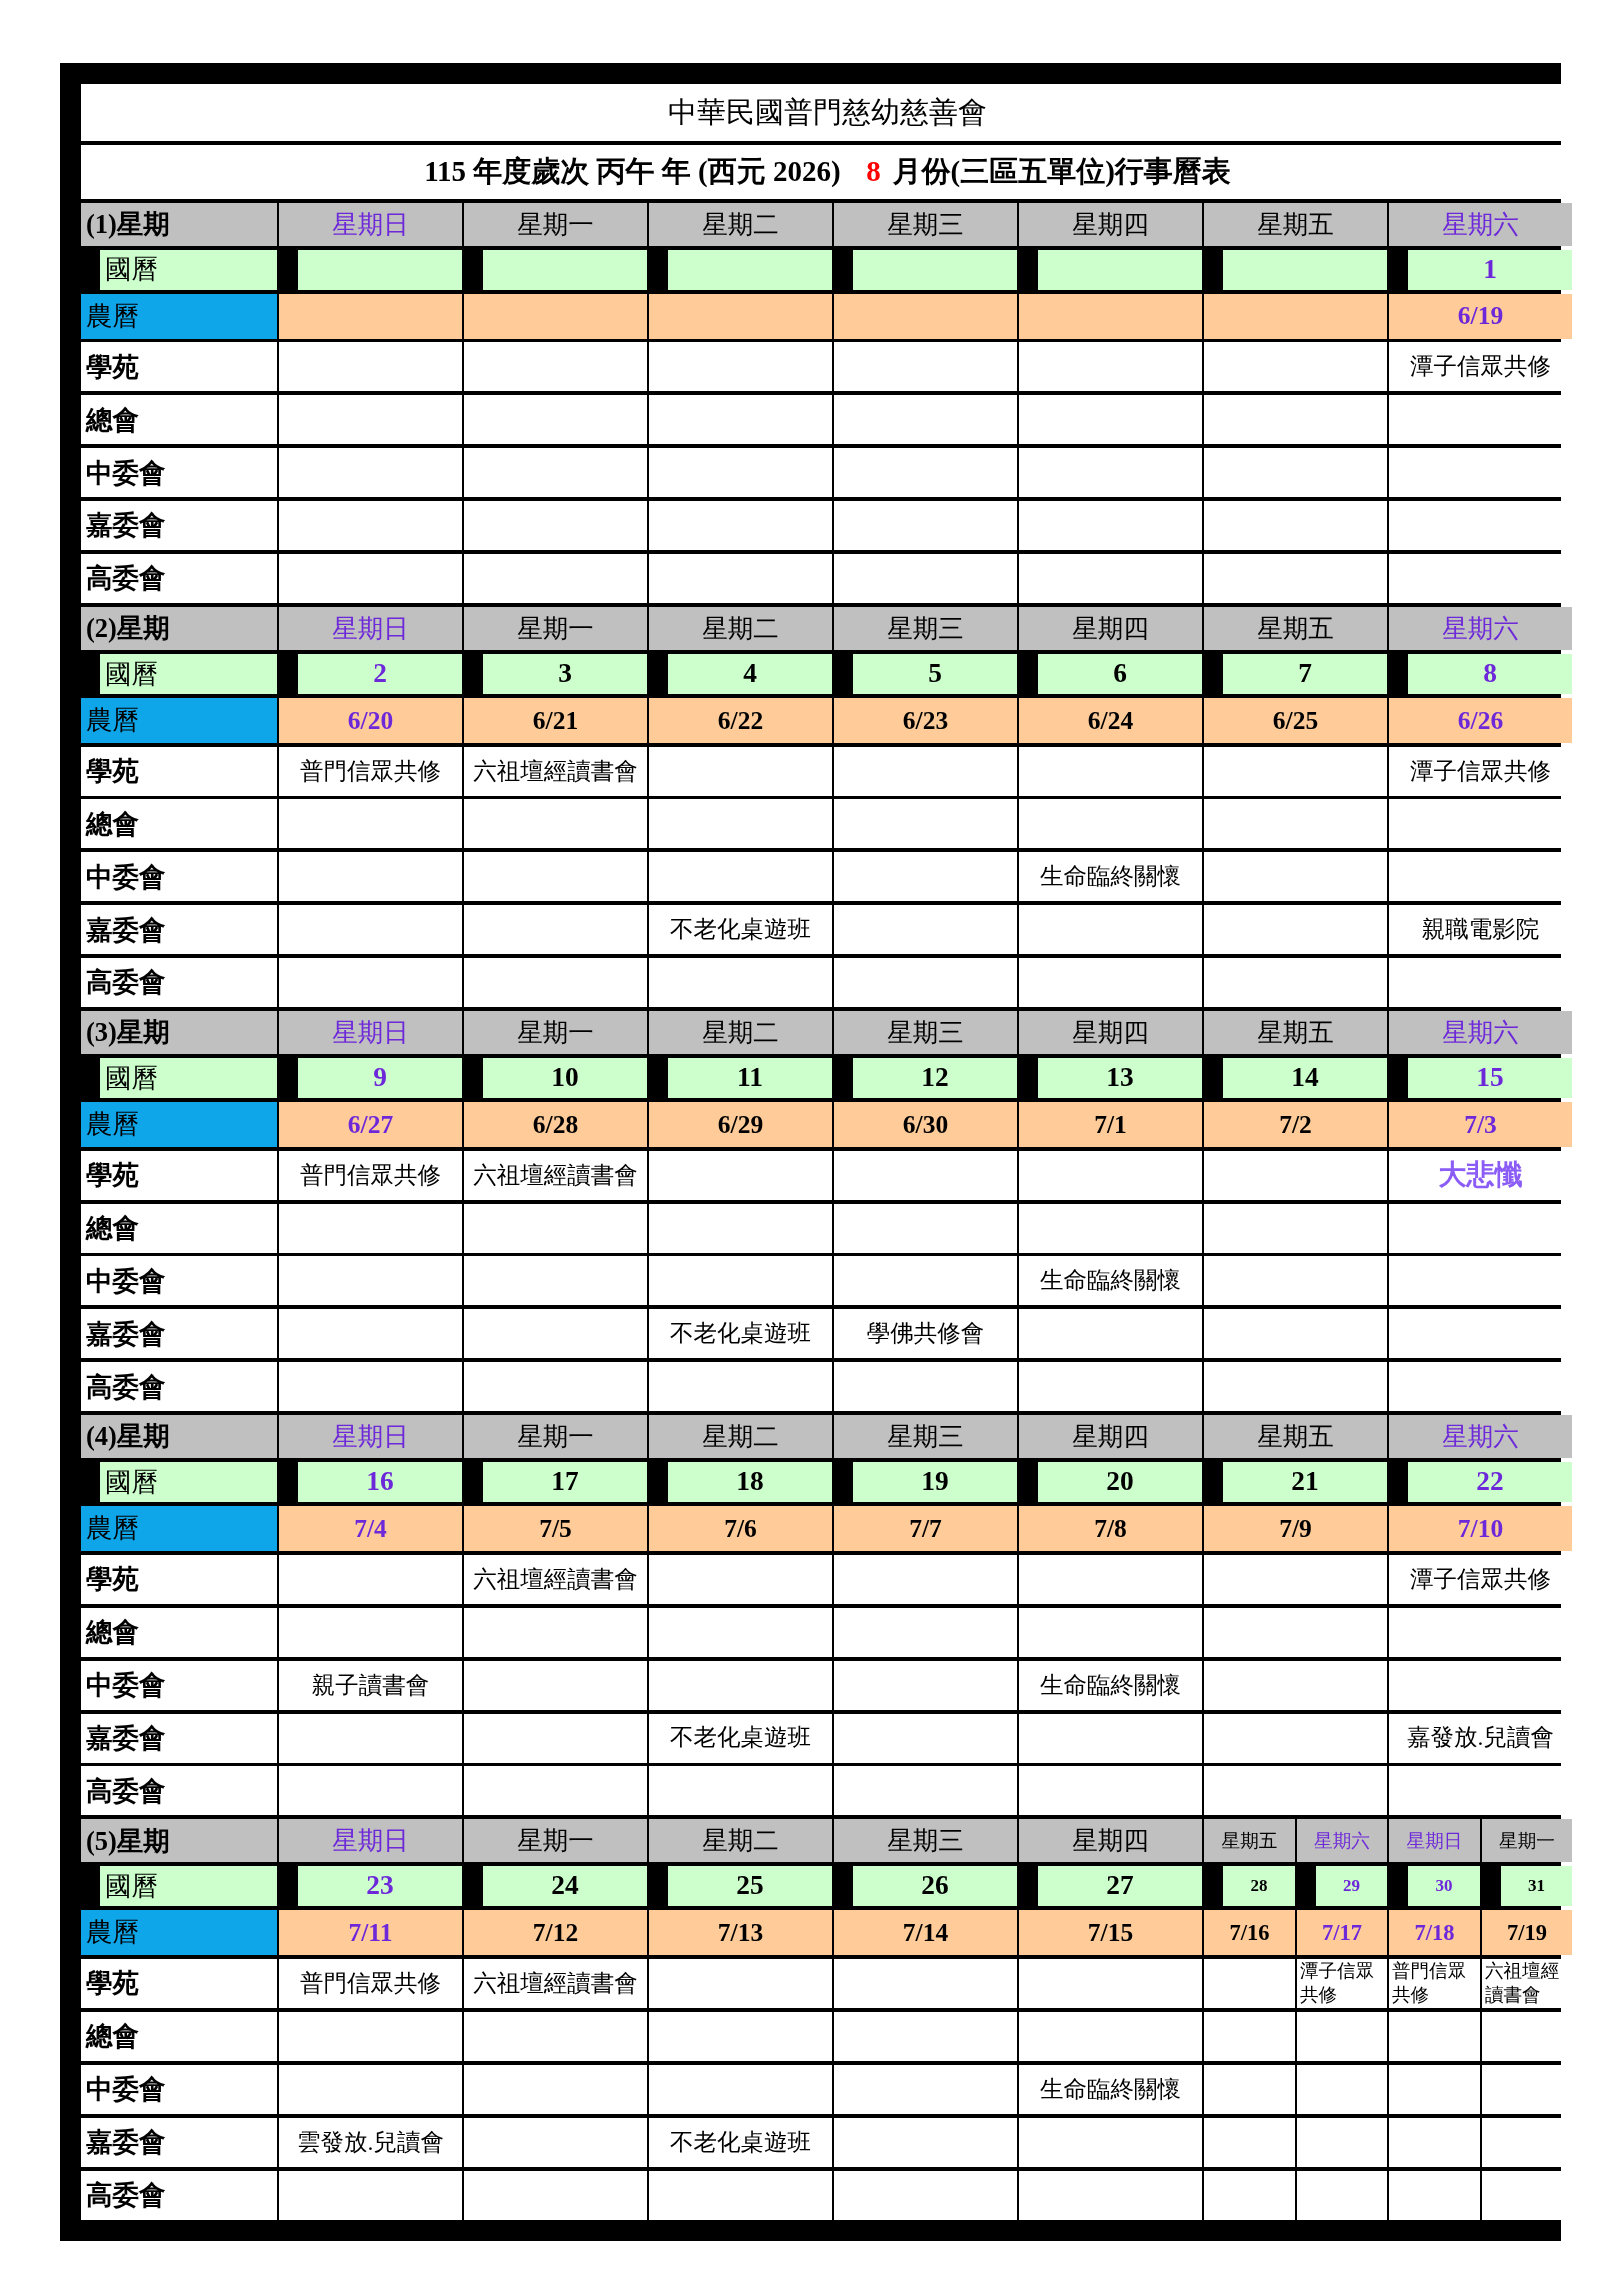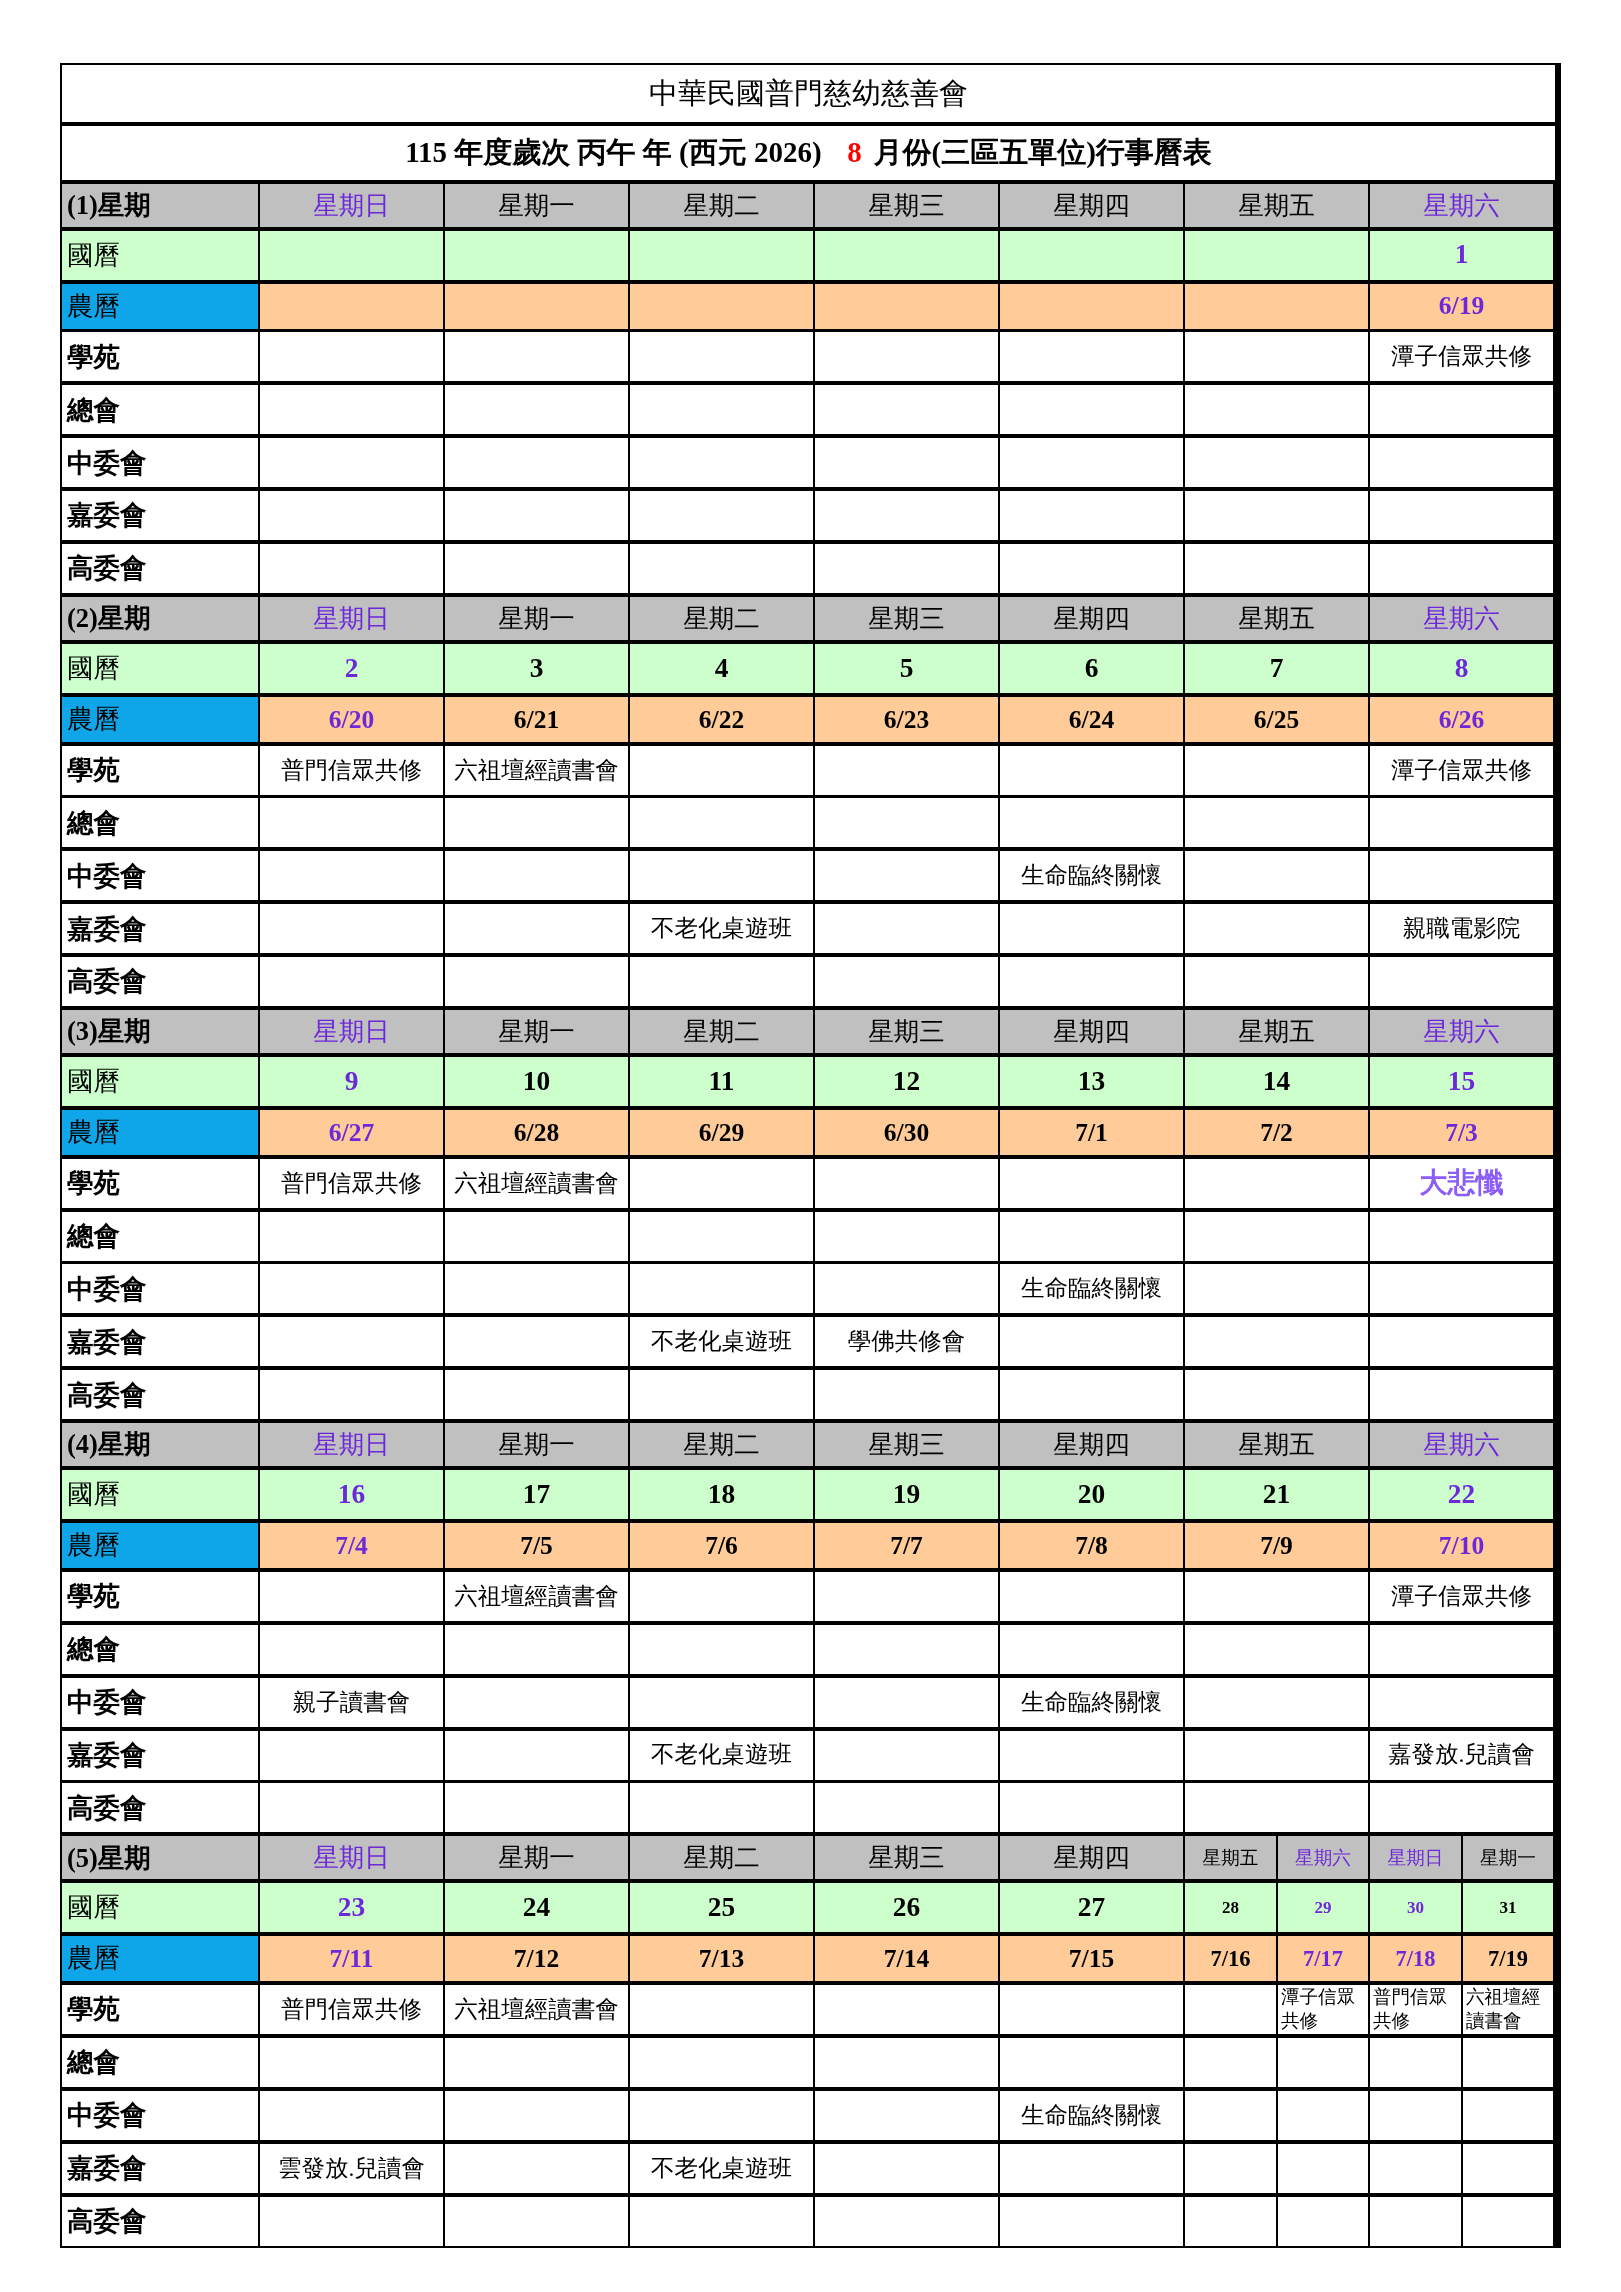--- a/index.html
+++ b/index.html
@@ -3,36 +3,36 @@
 <meta charset="utf-8">
 <style>
   html,body{margin:0;padding:0;background:#ffffff;}
   body{
     width:1621px;height:2293px;overflow:hidden;position:relative;
     font-family:"Liberation Serif","DejaVu Serif",serif;color:#000;
   }
   *{box-sizing:border-box;}
   #calendar{
     position:absolute;left:60px;top:63px;width:1501px;
-    background:#000;padding:2px;
+    background:#000;padding:21px;
     display:flex;flex-direction:column;row-gap:3.9px;
   }
   .row{display:grid;column-gap:2px;background:#000;}
   .row.full{grid-template-columns:1493px;}
   .row.std{grid-template-columns:196px 183px 183px 183px 183px 183px 183px 183px;}
   .row.w5{grid-template-columns:196px 183px 183px 183px 183px 183px 91px 90px 91px 90px;}
   .c{
     background:#fff;display:flex;align-items:center;justify-content:center;
     overflow:hidden;line-height:1.15;white-space:normal;word-break:break-all;
   }
   .title-row .c{height:57px;font-size:29px;}
   .sub-row .c{height:54px;font-size:29px;font-weight:700;}
   .sub-row .month{margin:0 11.8px 0 25.5px;}
   .hdr .c{height:43px;background:#c0c0c0;font-size:25.5px;}
-  .date-row .c{height:49px;background:#ccffcc;font-size:27.4px;font-weight:700;}
+  .date-row .c{height:40px;background:#ccffcc;font-size:27.4px;font-weight:700;margin-left:19px;}
   .lunar-row .c{height:45px;background:#ffcc99;font-size:25.5px;font-weight:700;}
   .unit-row .c{height:49px;font-size:23.5px;}
   
   .c.lab{
     justify-content:flex-start;padding-left:4.9px;text-align:left;
     font-size:26.5px;font-weight:700;
   }
   .lunar-row .c.lab{background:#0ea5e9;}
   .date-row .c.lab,.lunar-row .c.lab{font-weight:400;}
   

